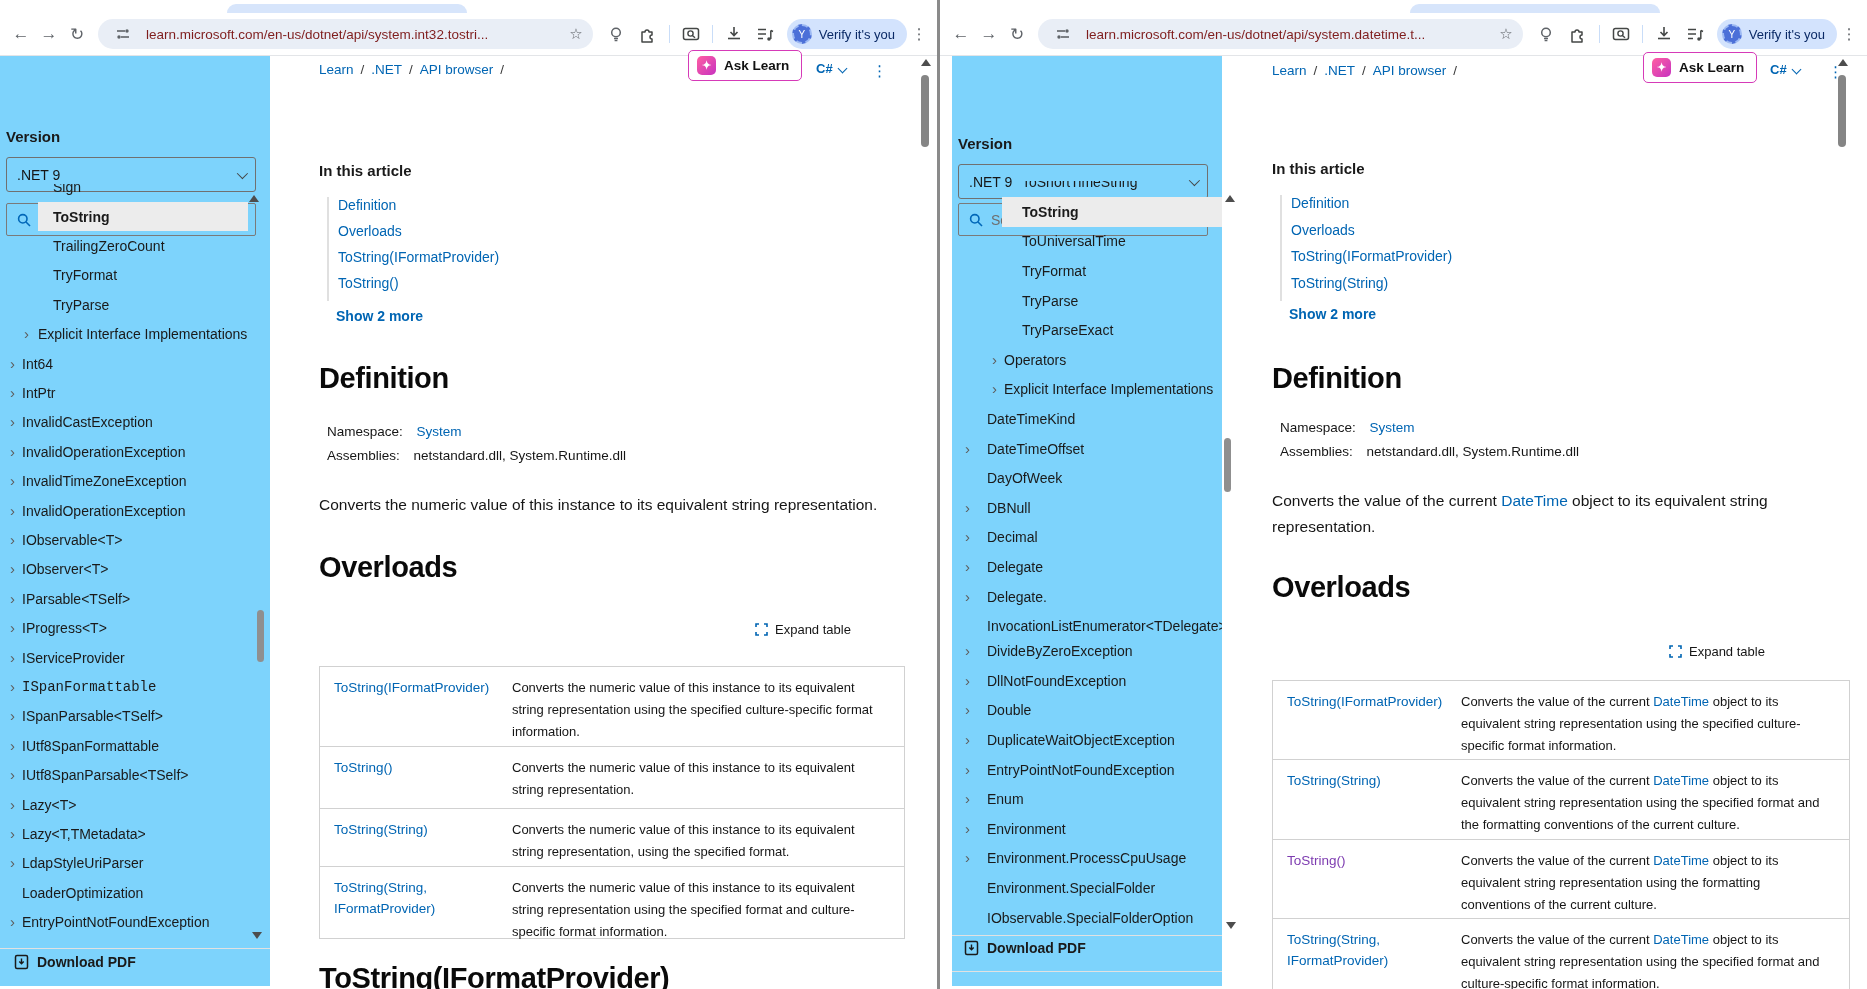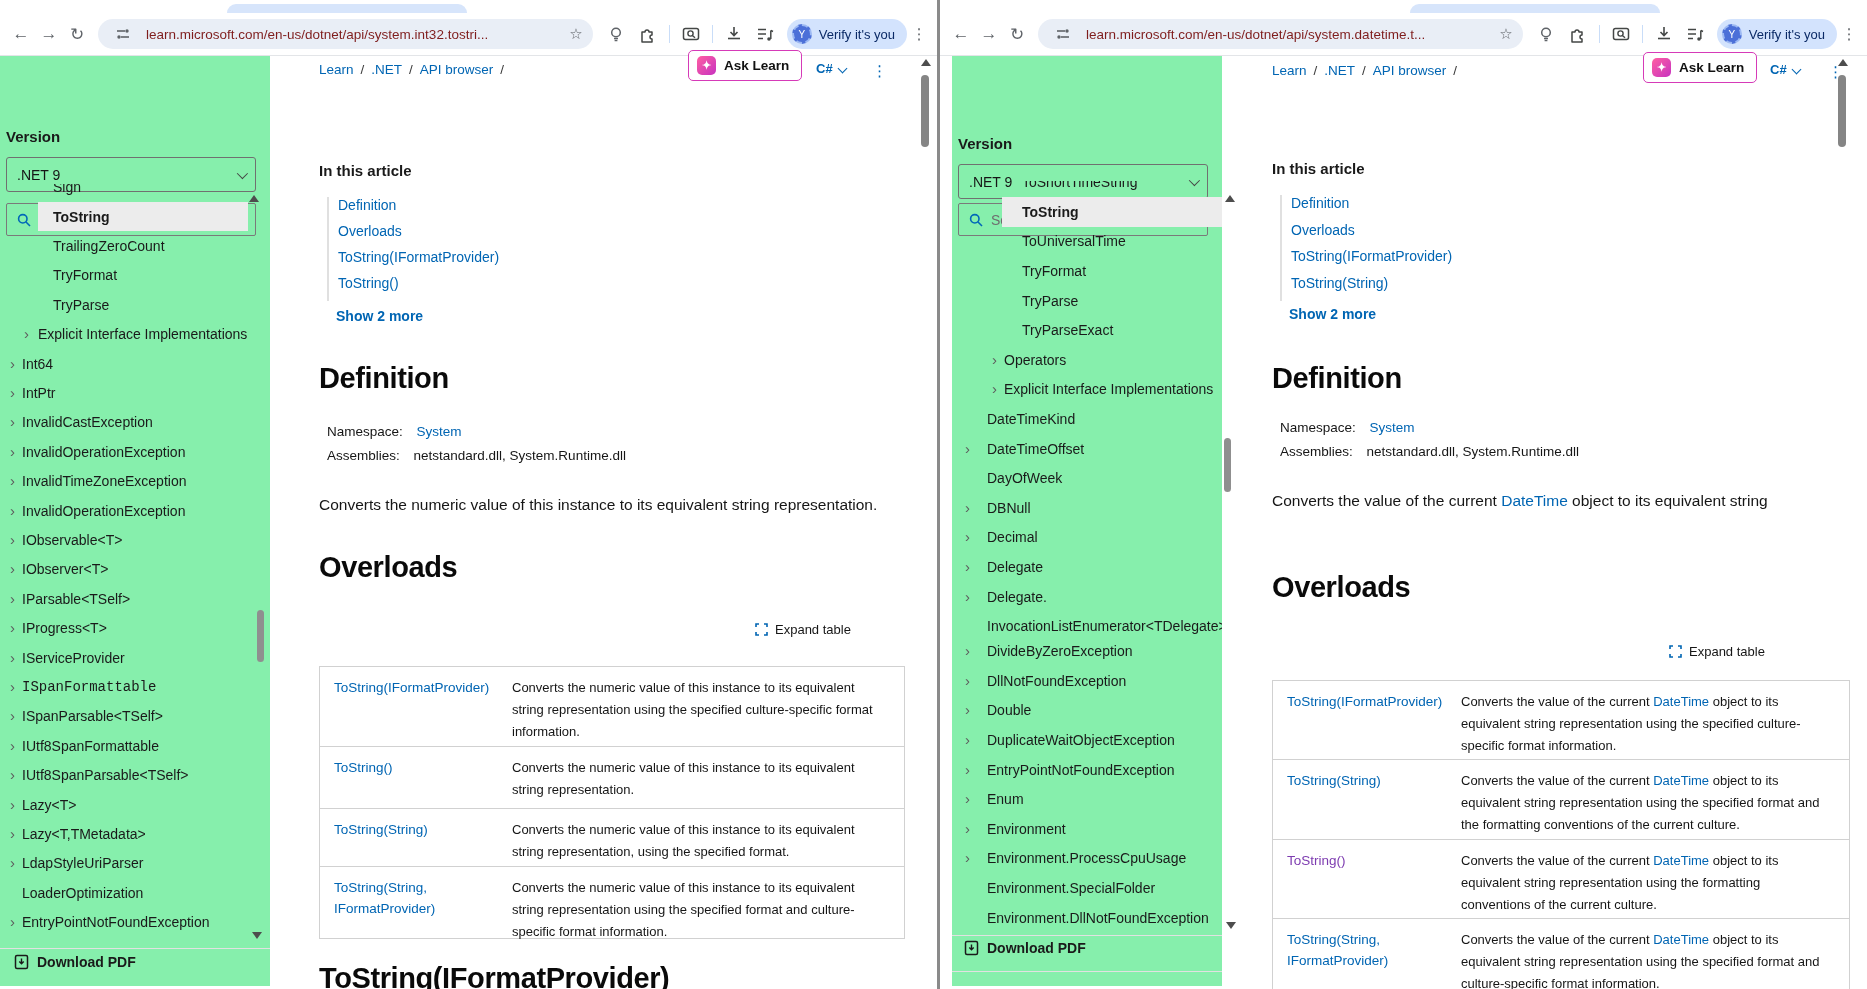--- a/index.html
+++ b/index.html
@@ -24,21 +24,21 @@
   .star { color:#5f6368; font-size:15px; flex:none; }
   .tico { width:24px; height:24px; display:flex; align-items:center; justify-content:center; flex:none; margin:0 3px; }
   .tsep { width:1px; height:18px; background:#c9ddf8; margin:0 4px; flex:none; }
   .verify { height:30px; background:#d3e3fd; border-radius:15px; display:flex; align-items:center;
     gap:7px; padding:0 12px 0 5px; font-size:13px; color:#0b2a66; flex:none; margin-left:4px; white-space:nowrap; }
   .avatar { width:20px; height:20px; border-radius:50%; background:#4c70d8; color:#fff; font-size:10px;
     display:flex; align-items:center; justify-content:center; border:2px dashed #9db9f3; }
   .tdots { width:20px; text-align:center; color:#5f6368; font-size:15px; flex:none; }
 
   
-  .sidebar { position:absolute; top:56px; bottom:3px; left:0; width:270px; background:#86efac; }
+  .sidebar { position:absolute; top:56px; bottom:3px; left:0; width:270px; background:#7dd3fc; }
   .win1 .sidebar { left:12px; }
   .version-label { position:absolute; left:6px; font-size:15px; font-weight:700; color:#1a1a1a; }
   .win0 .version-label { top:72px; } .win1 .version-label { top:79px; }
   .version-select { position:absolute; left:6px; width:250px; height:35px; border:1px solid #707070;
     border-radius:3px; display:flex; align-items:center; padding:0 10px; font-size:14px; color:#161616; }
   .win0 .version-select { top:101px; } .win1 .version-select { top:108px; }
   .chev { margin-left:auto; width:8px; height:8px; border-right:1.5px solid #454545;
     border-bottom:1.5px solid #454545; transform:rotate(45deg) translateY(-2px); }
   .searchbox { position:absolute; left:6px; width:250px; height:33px; border:1px solid #7a7a7a;
     border-radius:2px; display:flex; align-items:center; gap:8px; padding:0 10px; }
@@ -658,21 +658,21 @@
             <span class="tlabel" style="left: 35px; top: 6.8px;">Environment.ProcessCpuUsage</span>
           </div>
         </div>
         <div class="clipwrap" style="top: 817.2px; height: 29.6px;">
           <div class="trow" style="top: 0px; height: 29.6px;">
             <span class="tlabel" style="left: 35px; top: 6.8px;">Environment.SpecialFolder</span>
           </div>
         </div>
         <div class="clipwrap" style="top: 846.8px; height: 29.6px;">
           <div class="trow" style="top: 0px; height: 29.6px;">
-            <span class="tlabel" style="left: 35px; top: 6.8px;">Environment.DllNotFoundException</span>
+            <span class="tlabel" style="left: 35px; top: 6.8px;">IObservable.SpecialFolderOption</span>
           </div>
         </div>
       </div>
   <div class="scroll-arrow up" style="left: 273px; top: 139px;"></div>
       <div class="scroll-arrow dn" style="left: 274px; top: 866px;"></div>
       <div class="scroll-thumb" style="left: 272px; top: 382px; height: 54px;"></div>
       <div class="sdiv" style="left: 0px; top: 879px;"></div>
       <div class="sdiv" style="left: 0px; top: 915px;"></div>
       <div class="pdf" style="top: 884px; left: 12px;">
         <svg width="15" height="16" viewBox="0 0 15 16">
@@ -706,20 +706,21 @@
     <div class="meta ns">
       <span class="mlabel">Namespace:</span>
       <a href="#">System</a>
     </div>
     <div class="meta asm">
       <span class="mlabel">Assemblies:</span>
       <span>netstandard.dll, System.Runtime.dll</span>
     </div>
     <div class="summary">
         <div>Converts the value of the current <a href="#">DateTime</a> object to its equivalent string</div>
+        <div>representation.</div>
       </div>
     <h2 class="sect ov">Overloads</h2>
     <div class="expand">
       <svg width="13" height="13" viewBox="0 0 13 13">
           <g stroke="#0065b3" stroke-width="1.6" fill="none">
             <path d="M1 4V1h3"></path>
             <path d="M9 1h3v3"></path>
             <path d="M12 9v3H9"></path>
             <path d="M4 12H1V9"></path>
           </g>

